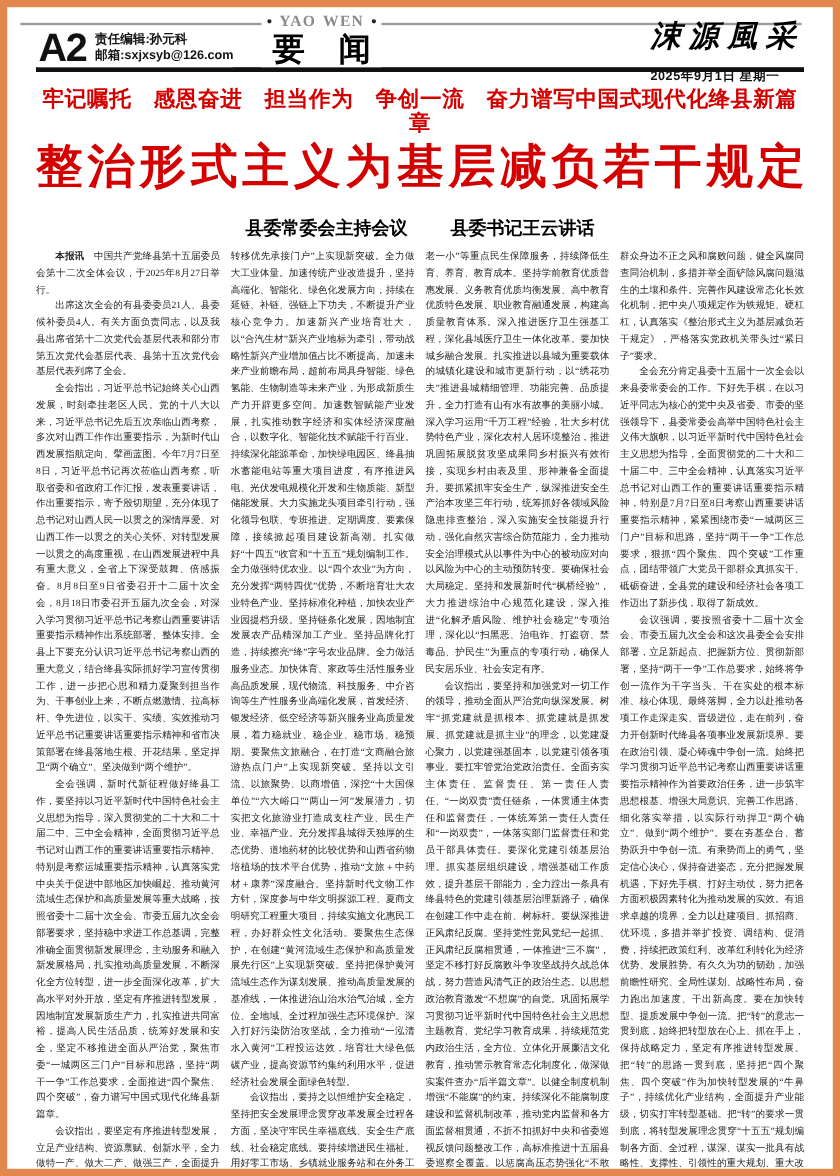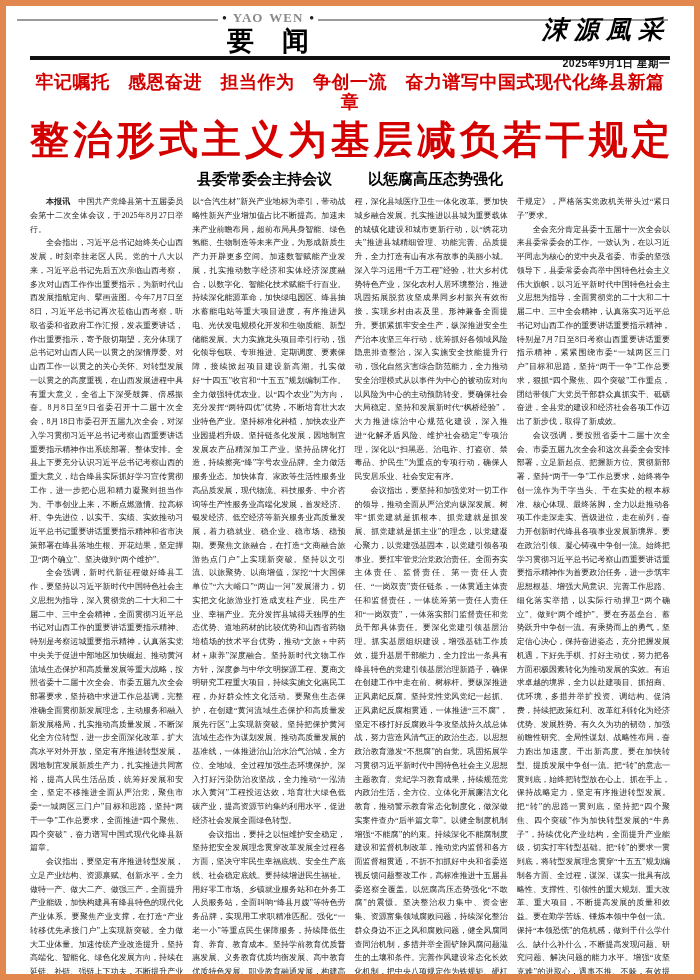--- a/index.html
+++ b/index.html
@@ -14,52 +14,59 @@
   .gray-line{position:absolute;top:9px;left:-13px;right:2px;height:2px;background:#9a9a9a;}
   .section-block{position:absolute;left:188px;top:0;width:92px;background:#fff;z-index:2;padding:0 4px;}
   .pinyin-row{display:flex;justify-content:space-between;align-items:center;
       font-family:"Liberation Serif",serif;font-weight:bold;font-size:13px;color:#8a8a8a;letter-spacing:1px;line-height:16px;}
   .pinyin-row .dot{color:#222;font-size:8px;letter-spacing:0;}
   .section-title{display:flex;justify-content:space-between;padding:0 5px;
       font-family:"Liberation Serif",serif;font-weight:bold;font-size:27px;line-height:30px;color:#000;}
   .code-block{position:absolute;left:2px;top:14px;display:flex;align-items:center;gap:7px;background:#fff;z-index:2;}
   .page-code{font-size:33px;font-weight:900;line-height:32px;letter-spacing:-1px;}
   .editor-lines{font-size:10.5px;font-weight:bold;line-height:13px;}
-  .masthead-block{position:absolute;right:0;top:6px;text-align:right;z-index:2;}
+  .masthead-block{position:absolute;right:0;top:6px;z-index:2;}
   .masthead{font-family:"DejaVu Serif",serif;font-style:italic;font-weight:bold;
       font-size:25px;line-height:28px;letter-spacing:7px;color:#000;}
   .date{font-size:10.5px;font-weight:bold;letter-spacing:0.5px;margin-top:13px;}
   .black-rule{height:4px;background:var(--rule);}
 
   
   .slogan{margin-top:12px;text-align:center;color:var(--red);font-weight:bold;font-size:18px;
       line-height:20px;letter-spacing:0.5px;font-family:"Liberation Serif",serif;}
   .headline{margin:6px 0 0 0;color:var(--red);font-weight:900;font-size:39px;line-height:43px;
       text-align:justify;text-align-last:justify;letter-spacing:-0.5px;white-space:nowrap;}
-  .subheadline{margin-top:8px;display:flex;justify-content:center;gap:36px;
+  .subheadline{margin-top:20px;display:flex;justify-content:center;gap:36px;
       font-size:15px;font-weight:bold;line-height:19px;color:#000;}
 
   
   .article{margin-top:7px;height:798px;overflow:hidden;
       column-count:4;column-gap:9px;column-fill:auto;
       font-family:"Liberation Serif",serif;font-size:8px;line-height:13.75px;
       text-align:justify;color:#1c1c1c;}
   .article p{margin:0;text-indent:2em;}
   .article b{font-weight:bold;}
 </style>
 </head>
 <body>
 
 <div class="frame"></div>
 
 <div class="page">
 
   <div class="header">
     <div class="gray-line"></div>
 
+    <div class="code-block">
+      <div class="page-code">A2</div>
+      <div class="editor-lines">
+        <div>责任编辑:孙元科</div>
+        <div>邮箱:sxjxsyb@126.com</div>
+      </div>
+    </div>
 
     <div class="section-block">
       <div class="pinyin-row">
         <span class="dot">●</span>
           <span>YAO</span>
         <span>WEN</span>
           <span class="dot">●</span>
       </div>
       <div class="section-title">
         <span>要</span>
@@ -74,27 +81,28 @@
   </div>
 
   <div class="black-rule"></div>
 
   <div class="slogan">牢记嘱托　感恩奋进　担当作为　争创一流　奋力谱写中国式现代化绛县新篇章</div>
 
   <h1 class="headline">整治形式主义为基层减负若干规定</h1>
 
   <div class="subheadline">
     <span>县委常委会主持会议</span>
-    <span>以惩腐高压态势强化</span>
+    <span>县委书记王云讲话</span>
   </div>
 
   <div class="article">
       <p><b>本报讯　</b>中国共产党绛县第十五届委员会第十二次全体会议，于2025年8月27日举行。</p>
+      <p>出席这次全会的有县委委员21人、县委候补委员4人。有关方面负责同志，以及我县出席省第十二次党代会基层代表和部分市第五次党代会基层代表、县第十五次党代会基层代表列席了全会。</p>
       <p>全会指出，习近平总书记始终关心山西发展，时刻牵挂老区人民。党的十八大以来，习近平总书记先后五次亲临山西考察，多次对山西工作作出重要指示，为新时代山西发展指航定向、擘画蓝图。今年7月7日至8日，习近平总书记再次莅临山西考察，听取省委和省政府工作汇报，发表重要讲话，作出重要指示，寄予殷切期望，充分体现了总书记对山西人民一以贯之的深情厚爱、对山西工作一以贯之的关心关怀、对转型发展一以贯之的高度重视，在山西发展进程中具有重大意义，全省上下深受鼓舞、倍感振奋。8月8日至9日省委召开十二届十次全会，8月18日市委召开五届九次全会，对深入学习贯彻习近平总书记考察山西重要讲话重要指示精神作出系统部署、整体安排。全县上下要充分认识习近平总书记考察山西的重大意义，结合绛县实际抓好学习宣传贯彻工作，进一步把心思和精力凝聚到担当作为、干事创业上来，不断点燃激情、拉高标杆、争先进位，以实干、实绩、实效推动习近平总书记重要讲话重要指示精神和省市决策部署在绛县落地生根、开花结果，坚定捍卫“两个确立”、坚决做到“两个维护”。</p>
       <p>全会强调，新时代新征程做好绛县工作，要坚持以习近平新时代中国特色社会主义思想为指导，深入贯彻党的二十大和二十届二中、三中全会精神，全面贯彻习近平总书记对山西工作的重要讲话重要指示精神、特别是考察运城重要指示精神，认真落实党中央关于促进中部地区加快崛起、推动黄河流域生态保护和高质量发展等重大战略，按照省委十二届十次全会、市委五届九次全会部署要求，坚持稳中求进工作总基调，完整准确全面贯彻新发展理念，主动服务和融入新发展格局，扎实推动高质量发展，不断深化全方位转型，进一步全面深化改革，扩大高水平对外开放，坚定有序推进转型发展，因地制宜发展新质生产力，扎实推进共同富裕，提高人民生活品质，统筹好发展和安全，坚定不移推进全面从严治党，聚焦市委“一城两区三门户”目标和思路，坚持“两干一争”工作总要求，全面推进“四个聚焦、四个突破”，奋力谱写中国式现代化绛县新篇章。</p>
       <p>会议指出，要坚定有序推进转型发展，立足产业结构、资源禀赋、创新水平，全力做特一产、做大二产、做强三产，全面提升产业能级，加快构建具有绛县特色的现代化产业体系。要聚焦产业支撑，在打造“产业转移优先承接门户”上实现新突破。全力做大工业体量。加速传统产业改造提升，坚持高端化、智能化、绿色化发展方向，持续在延链、补链、强链上下功夫，不断提升产业核心竞争力。加速新兴产业培育壮大，以“合汽生材”新兴产业地标为牵引，带动战略性新兴产业增加值占比不断提高。加速未来产业前瞻布局，超前布局具身智能、绿色氢能、生物制造等未来产业，为形成新质生产力开辟更多空间。加速数智赋能产业发展，扎实推动数字经济和实体经济深度融合，以数字化、智能化技术赋能千行百业。持续深化能源革命，加快绿电园区、绛县抽水蓄能电站等重大项目进度，有序推进风电、光伏发电规模化开发和生物质能、新型储能发展。大力实施龙头项目牵引行动，强化领导包联、专班推进、定期调度、要素保障，接续掀起项目建设新高潮。扎实做好“十四五”收官和“十五五”规划编制工作。全力做强特优农业。以“四个农业”为方向，充分发挥“两特四优”优势，不断培育壮大农业特色产业。坚持标准化种植，加快农业产业园提档升级。坚持链条化发展，因地制宜发展农产品精深加工产业。坚持品牌化打造，持续擦亮“绛”字号农业品牌。全力做活服务业态。加快体育、家政等生活性服务业高品质发展，现代物流、科技服务、中介咨询等生产性服务业高端化发展，首发经济、银发经济、低空经济等新兴服务业高质量发展，着力稳就业、稳企业、稳市场、稳预期。要聚焦文旅融合，在打造“文商融合旅游热点门户”上实现新突破。坚持以文引流、以旅聚势、以商增值，深挖“十大国保单位”“六大峪口”“两山一河”发展潜力，切实把文化旅游业打造成支柱产业、民生产业、幸福产业。充分发挥县城得天独厚的生态优势、道地药材的比较优势和山西省药物培植场的技术平台优势，推动“文旅＋中药材＋康养”深度融合。坚持新时代文物工作方针，深度参与中华文明探源工程、夏商文明研究工程重大项目，持续实施文化惠民工程，办好群众性文化活动。要聚焦生态保护，在创建“黄河流域生态保护和高质量发展先行区”上实现新突破。坚持把保护黄河流域生态作为谋划发展、推动高质量发展的基准线，一体推进治山治水治气治城，全方位、全地域、全过程加强生态环境保护。深入打好污染防治攻坚战，全力推动“一泓清水入黄河”工程投运达效，培育壮大绿色低碳产业，提高资源节约集约利用水平，促进经济社会发展全面绿色转型。</p>
       <p>会议指出，要持之以恒维护安全稳定，坚持把安全发展理念贯穿改革发展全过程各方面，坚决守牢民生幸福底线、安全生产底线、社会稳定底线。要持续增进民生福祉。用好零工市场、乡镇就业服务站和在外务工人员服务站，全面叫响“绛县月嫂”等特色劳务品牌，实现用工求职精准匹配。强化“一老一小”等重点民生保障服务，持续降低生育、养育、教育成本。坚持学前教育优质普惠发展、义务教育优质均衡发展、高中教育优质特色发展、职业教育融通发展，构建高质量教育体系。深入推进医疗卫生强基工程，深化县域医疗卫生一体化改革。要加快城乡融合发展。扎实推进以县城为重要载体的城镇化建设和城市更新行动，以“绣花功夫”推进县城精细管理、功能完善、品质提升，全力打造有山有水有故事的美丽小城。深入学习运用“千万工程”经验，壮大乡村优势特色产业，深化农村人居环境整治，推进巩固拓展脱贫攻坚成果同乡村振兴有效衔接，实现乡村由表及里、形神兼备全面提升。要抓紧抓牢安全生产，纵深推进安全生产治本攻坚三年行动，统筹抓好各领域风险隐患排查整治，深入实施安全技能提升行动，强化自然灾害综合防范能力，全力推动安全治理模式从以事件为中心的被动应对向以风险为中心的主动预防转变。要确保社会大局稳定。坚持和发展新时代“枫桥经验”，大力推进综治中心规范化建设，深入推进“化解矛盾风险、维护社会稳定”专项治理，深化以“扫黑恶、治电诈、打盗窃、禁毒品、护民生”为重点的专项行动，确保人民安居乐业、社会安定有序。</p>
       <p>会议指出，要坚持和加强党对一切工作的领导，推动全面从严治党向纵深发展。树牢“抓党建就是抓根本、抓党建就是抓发展、抓党建就是抓主业”的理念，以党建凝心聚力，以党建强基固本，以党建引领各项事业。要扛牢管党治党政治责任。全面夯实主体责任、监督责任、第一责任人责任、“一岗双责”责任链条，一体贯通主体责任和监督责任，一体统筹第一责任人责任和“一岗双责”，一体落实部门监督责任和党员干部具体责任。要深化党建引领基层治理。抓实基层组织建设，增强基础工作质效，提升基层干部能力，全力蹚出一条具有绛县特色的党建引领基层治理新路子，确保在创建工作中走在前、树标杆。要纵深推进正风肃纪反腐。坚持党性党风党纪一起抓、正风肃纪反腐相贯通，一体推进“三不腐”，坚定不移打好反腐败斗争攻坚战持久战总体战，努力营造风清气正的政治生态。以思想政治教育激发“不想腐”的自觉。巩固拓展学习贯彻习近平新时代中国特色社会主义思想主题教育、党纪学习教育成果，持续规范党内政治生活，全方位、立体化开展廉洁文化教育，推动警示教育常态化制度化，做深做实案件查办“后半篇文章”。以健全制度机制增强“不能腐”的约束。持续深化不能腐制度建设和监督机制改革，推动党内监督和各方面监督相贯通，不折不扣抓好中央和省委巡视反馈问题整改工作，高标准推进十五届县委巡察全覆盖。以惩腐高压态势强化“不敢腐”的震慑。坚决整治权力集中、资金密集、资源富集领域腐败问题，持续深化整治群众身边不正之风和腐败问题，健全风腐同查同治机制，多措并举全面铲除风腐问题滋生的土壤和条件。完善作风建设常态化长效化机制，把中央八项规定作为铁规矩、硬杠杠，认真落实《整治形式主义为基层减负若干规定》，严格落实党政机关带头过“紧日子”要求。</p>
-      <p>全会充分肯定县委十五届十一次全会以来县委常委会的工作。一致认为，在以习近平同志为核心的党中央及省委、市委的坚强领导下，县委常委会高举中国特色社会主义伟大旗帜，以习近平新时代中国特色社会主义思想为指导，全面贯彻党的二十大和二十届二中、三中全会精神，认真落实习近平总书记对山西工作的重要讲话重要指示精神，特别是7月7日至8日考察山西重要讲话重要指示精神，紧紧围绕市委“一城两区三门户”目标和思路，坚持“两干一争”工作总要求，狠抓“四个聚焦、四个突破”工作重点，团结带领广大党员干部群众真抓实干、砥砺奋进，全县党的建设和经济社会各项工作迈出了新步伐，取得了新成效。</p>
+      <p>全会充分肯定县委十五届十一次全会以来县委常委会的工作。下好先手棋，在以习近平同志为核心的党中央及省委、市委的坚强领导下，县委常委会高举中国特色社会主义伟大旗帜，以习近平新时代中国特色社会主义思想为指导，全面贯彻党的二十大和二十届二中、三中全会精神，认真落实习近平总书记对山西工作的重要讲话重要指示精神，特别是7月7日至8日考察山西重要讲话重要指示精神，紧紧围绕市委“一城两区三门户”目标和思路，坚持“两干一争”工作总要求，狠抓“四个聚焦、四个突破”工作重点，团结带领广大党员干部群众真抓实干、砥砺奋进，全县党的建设和经济社会各项工作迈出了新步伐，取得了新成效。</p>
       <p>会议强调，要按照省委十二届十次全会、市委五届九次全会和这次县委全会安排部署，立足新起点、把握新方位、贯彻新部署，坚持“两干一争”工作总要求，始终将争创一流作为干字当头、干在实处的根本标准、核心体现、最终落脚，全力以赴推动各项工作走深走实、晋级进位，走在前列，奋力开创新时代绛县各项事业发展新境界。要在政治引领、凝心铸魂中争创一流。始终把学习贯彻习近平总书记考察山西重要讲话重要指示精神作为首要政治任务，进一步筑牢思想根基、增强大局意识、完善工作思路、细化落实举措，以实际行动捍卫“两个确立”、做到“两个维护”。要在夯基垒台、蓄势跃升中争创一流。有乘势而上的勇气，坚定信心决心，保持奋进姿态，充分把握发展机遇，下好先手棋、打好主动仗，努力把各方面积极因素转化为推动发展的实效。有追求卓越的境界，全力以赴建项目、抓招商、优环境，多措并举扩投资、调结构、促消费，持续把政策红利、改革红利转化为经济优势、发展胜势。有久久为功的韧劲，加强前瞻性研究、全局性谋划、战略性布局，奋力跑出加速度、干出新高度。要在加快转型、提质发展中争创一流。把“转”的意志一贯到底，始终把转型放在心上、抓在手上，保持战略定力，坚定有序推进转型发展。把“转”的思路一贯到底，坚持把“四个聚焦、四个突破”作为加快转型发展的“牛鼻子”，持续优化产业结构，全面提升产业能级，切实打牢转型基础。把“转”的要求一贯到底，将转型发展理念贯穿“十五五”规划编制各方面、全过程，谋深、谋实一批具有战略性、支撑性、引领性的重大规划、重大改革、重大项目，不断提高发展的质量和效益。要在勤学苦练、锤炼本领中争创一流。保持“本领恐慌”的危机感，做到干什么学什么、缺什么补什么，不断提高发现问题、研究问题、解决问题的能力水平。增强“攻坚克难”的进取心，遇事不推、不躲，有效提升见微知著、驾驭复杂局面的能力。打开“典型引路”的大视野，坚持立足特色、重点突破，进一步解放思想、放大格局、转变观念，在探索探路中打造更多“绛县样板”，在先行先试中树立更多“绛县标杆”，在比学赶超中提炼更多“绛县经验”，促进以点带面、整体跃升。要在统筹兼顾、系统推进中争创一流。统筹好发展与民生，用心用情用力解决好人民群众关心关切的现实问题，不断优化公共服务，提高生活品质，让群众笑容更多、心里更暖。统筹好发展与环境，强化山水林田湖草沙一体化保护和系统治理，推动高水平保护和高质量发展互促共进、相得益彰。统筹好发展与安全，严格落实“三管三必须”要求，加强各领域风险隐患排查整治，不断提升全县本质安全水平。要在砥砺作风、干事创业中争创一流。突出“干”的导向，将一切工作立足于干、着眼于干、落脚于干，快干、会干、苦干，让想干事、能干事、干成事成为全县上下的思想共识和价值追求，坚决树立正确的干事创业鲜明导向。创造“实”的业绩，树牢和践行正确政绩观，深刻理解“政绩为谁而树、树什么样的政绩、靠什么树政绩”重大问题，多做打基础、利长远的潜绩，努力创造经得起历史、实践和人民检验的实绩。贯彻“严”的要求，带头扛牢全面从严治党政治责任，把严的基调、严的措施、严的氛围长期坚持下去。严格落实“三个区分开来”，旗帜鲜明为担当者担当、为实干者撑腰、为负责者负责，不断巩固心齐、气顺、劲足的良好工作局面。</p>
     </div>
 
 </div>
 
 </body></html>

